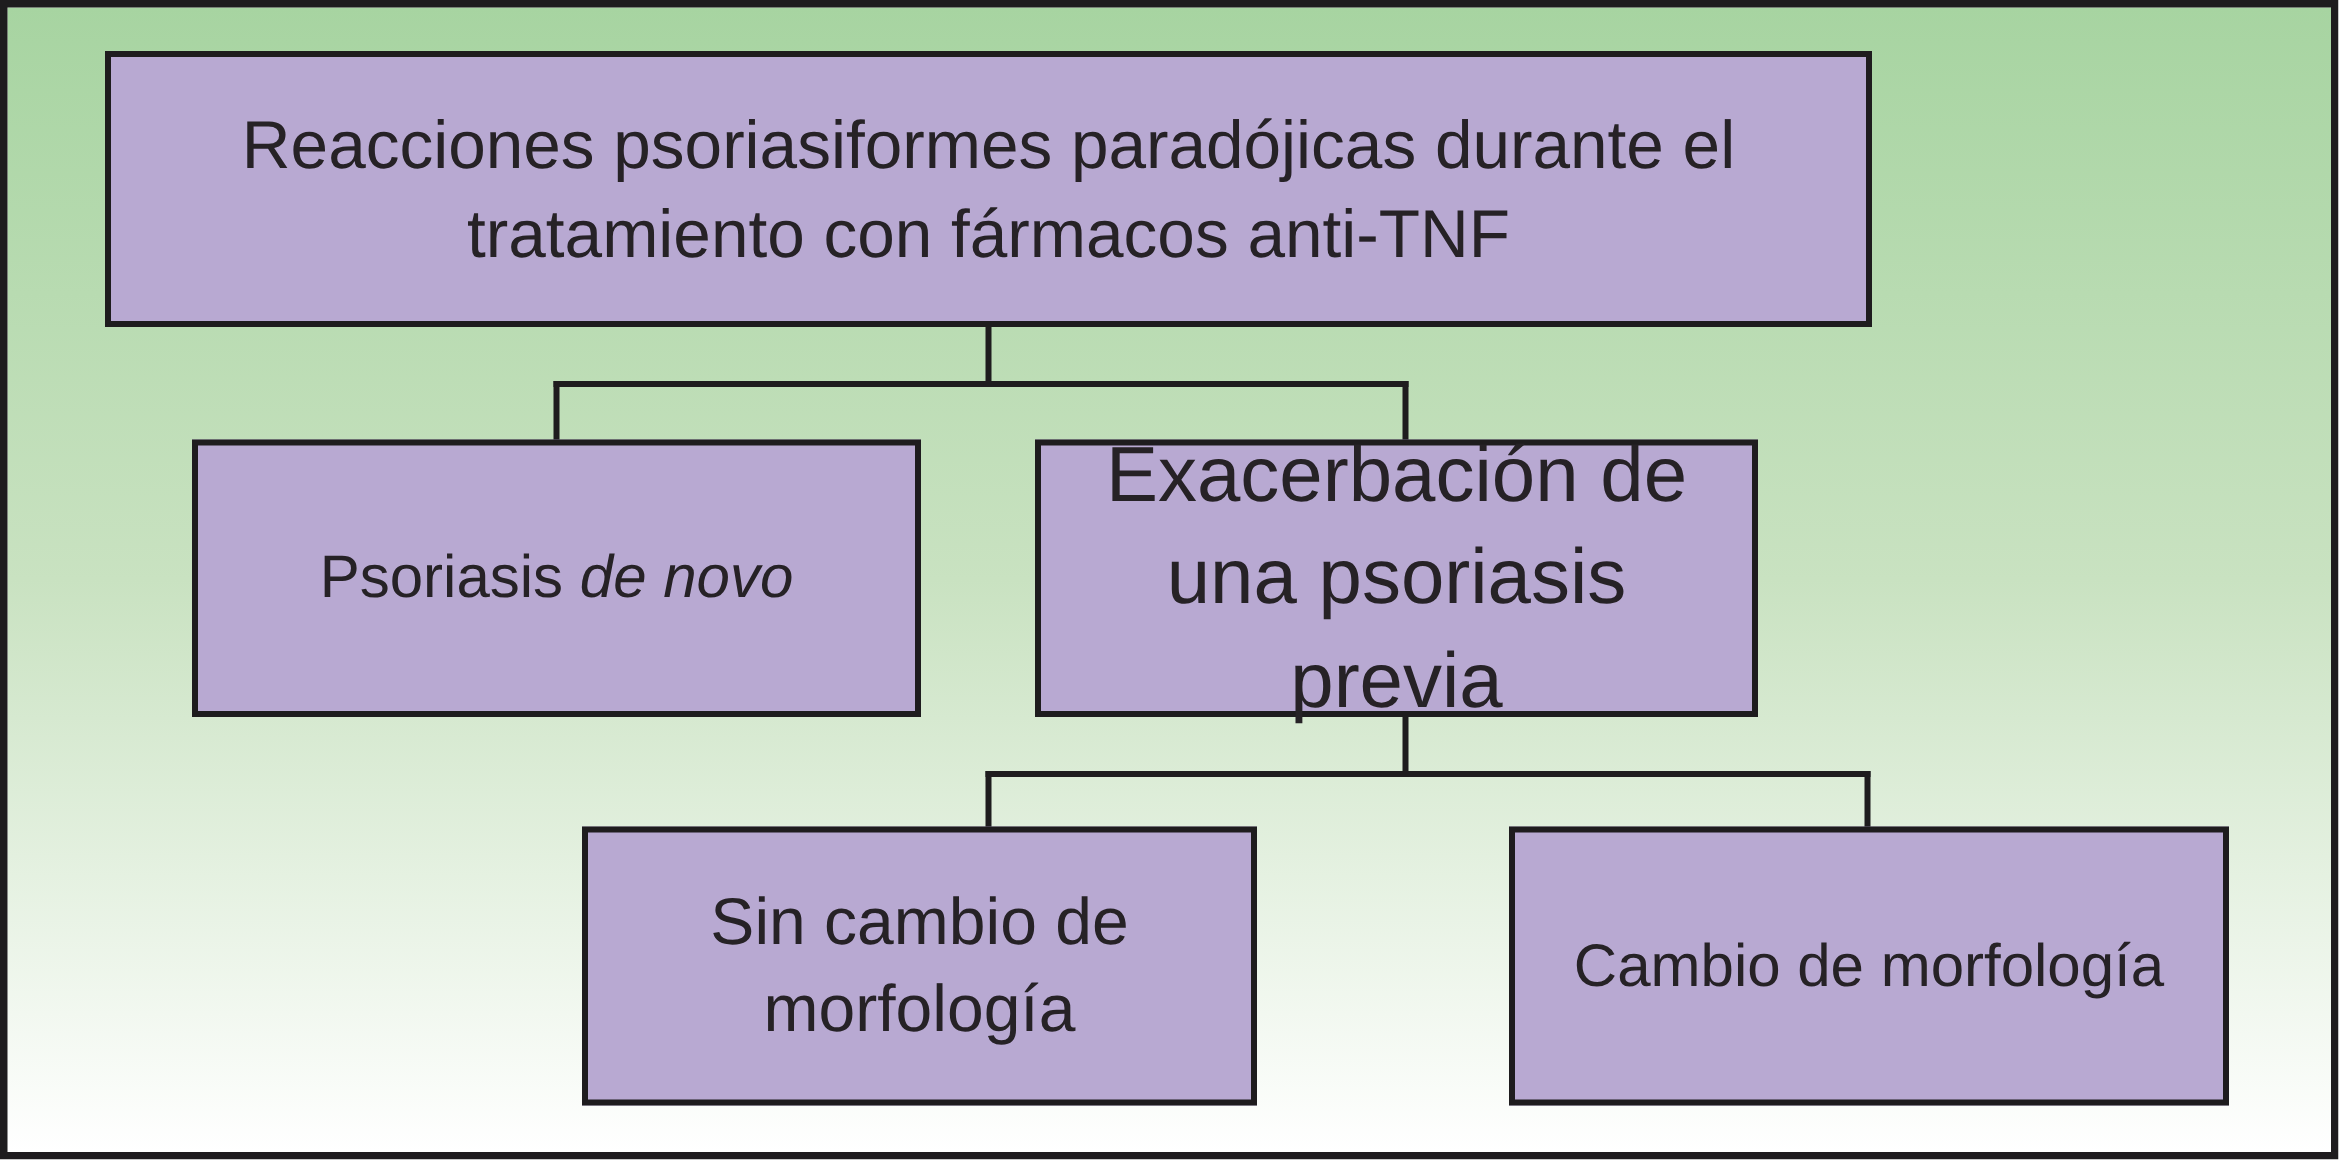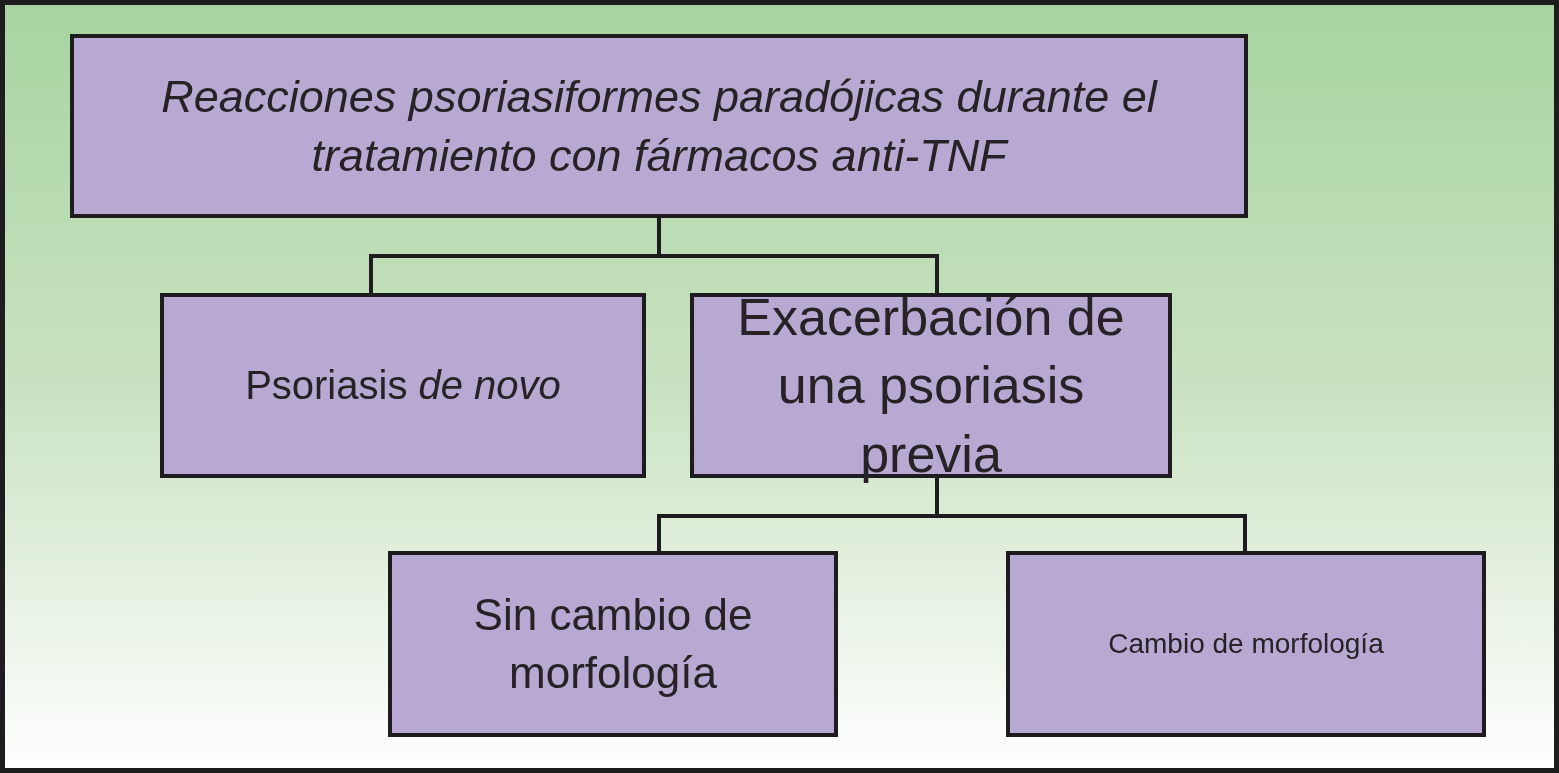--- a/index.html
+++ b/index.html
@@ -31,46 +31,44 @@
     text-align: center;
     color: #262226;
     padding: 8px 24px;
     line-height: 1.32;
   }
 
   .node-root {
     left: 65px;  top: 29px;
     width: 1178px; height: 184px;
     font-size: 45px;
-    font-style: italic;
   }
 
   .node-child1 {
     left: 123px; top: 288px;
     width: 486px; height: 185px;
     font-size: 40px;
-    margin-left: 32px;
   }
 
   .node-child2 {
     left: 685px; top: 288px;
     width: 482px; height: 185px;
     font-size: 52px;
   }
 
   .node-gchild1 {
     left: 383px; top: 546px;
     width: 450px; height: 186px;
     font-size: 44px;
   }
 
   .node-gchild2 {
     left: 1001px; top: 546px;
     width: 480px; height: 186px;
-    font-size: 28px;
+    font-size: 40px;
   }
 
   .node em {
     font-style: italic;
   }
 
   .connector {
     position: absolute;
     background: #1e1c1e;
   }

